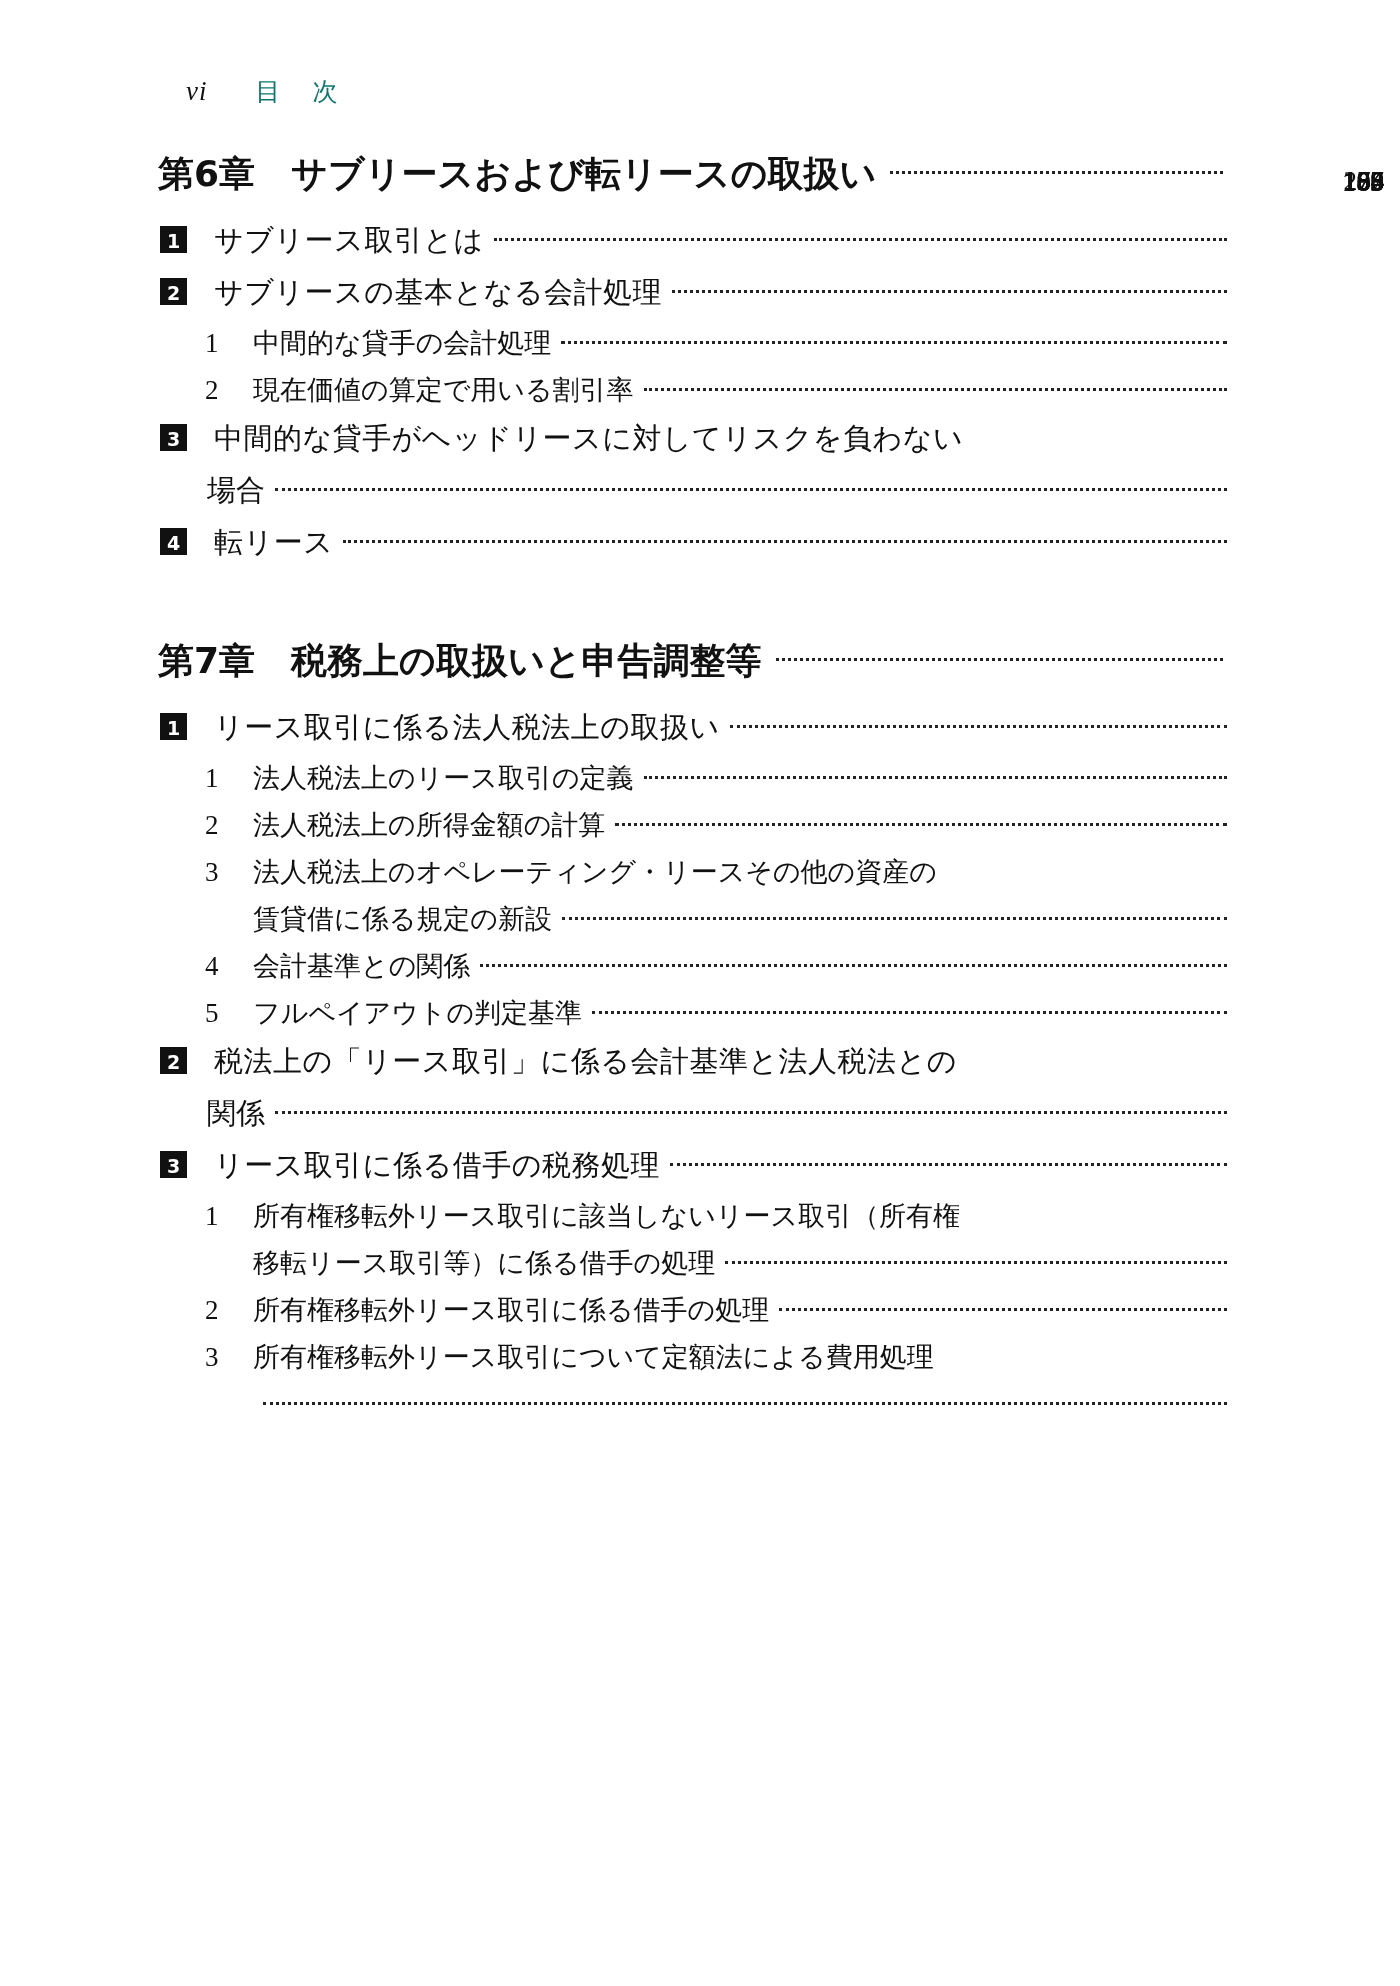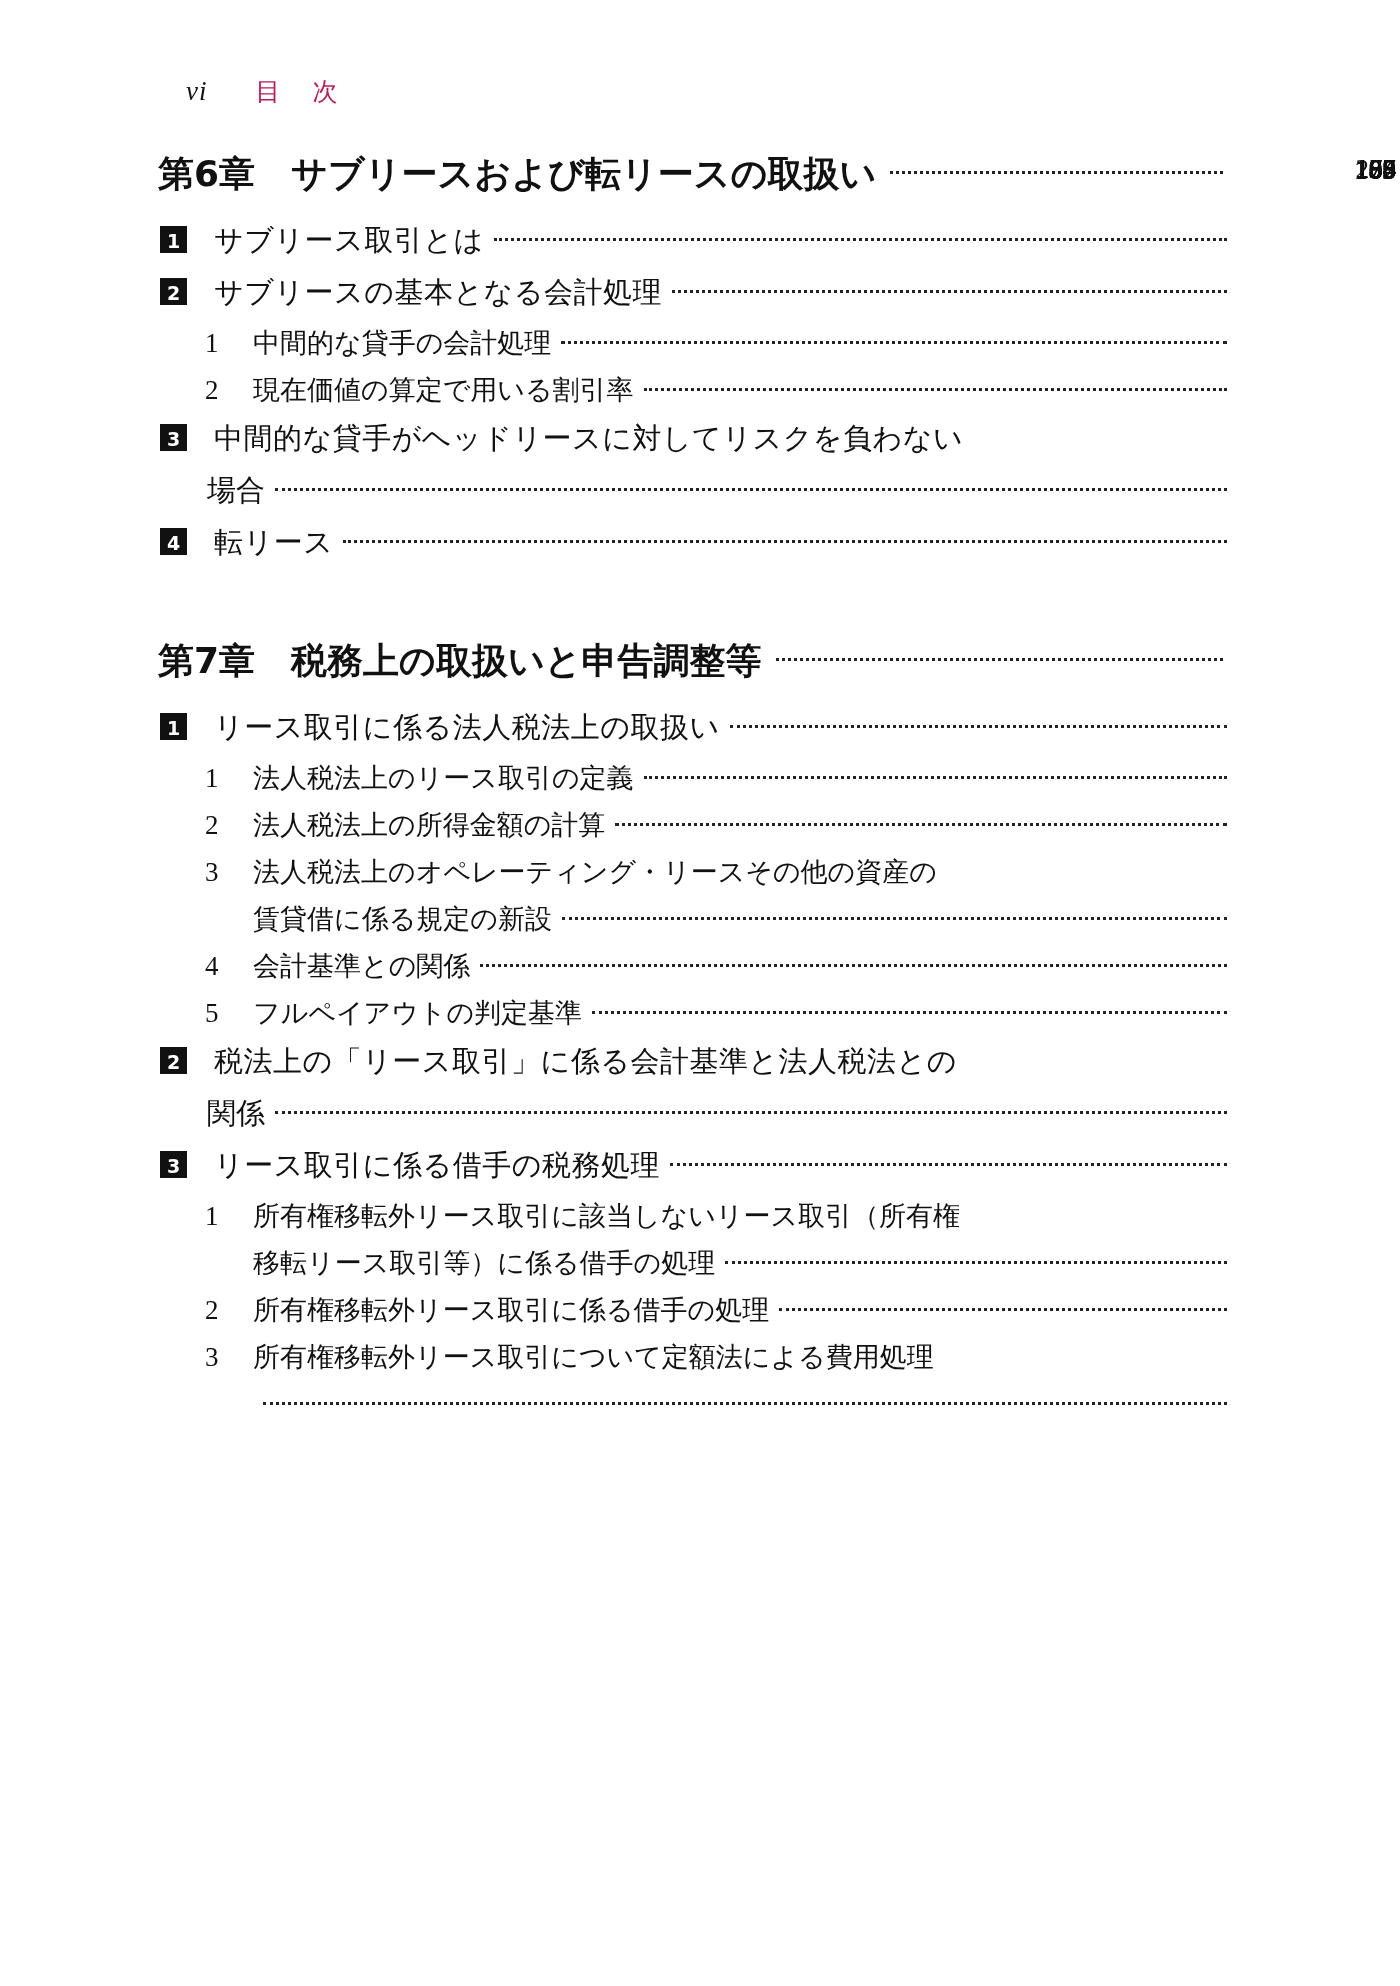--- a/index.html
+++ b/index.html
@@ -15,21 +15,21 @@
     position: relative;
     overflow: hidden;
   }
   .page {
     position: absolute;
     left: 0;
     top: 0;
     width: 1400px;
     height: 1986px;
     box-sizing: border-box;
-    padding: 4px;
+    padding: 16px;
   }
 
   
   .running-head {
     position: absolute;
     left: 186px;
     top: 75px;
     display: flex;
     align-items: baseline;
     gap: 48px;
@@ -38,21 +38,21 @@
     font-family: "Liberation Serif", "DejaVu Serif", serif;
     font-style: italic;
     font-size: 27px;
     letter-spacing: 1px;
     color: #111;
   }
   .head-label {
     font-family: "DejaVu Serif", "Liberation Serif", serif;
     font-size: 25px;
     letter-spacing: 12px;
-    color: #be185d;
+    color: #0f766e;
   }
 
   
   .toc {
     position: absolute;
     left: 0;
     top: 150px;
     width: 1255px;
   }
 

